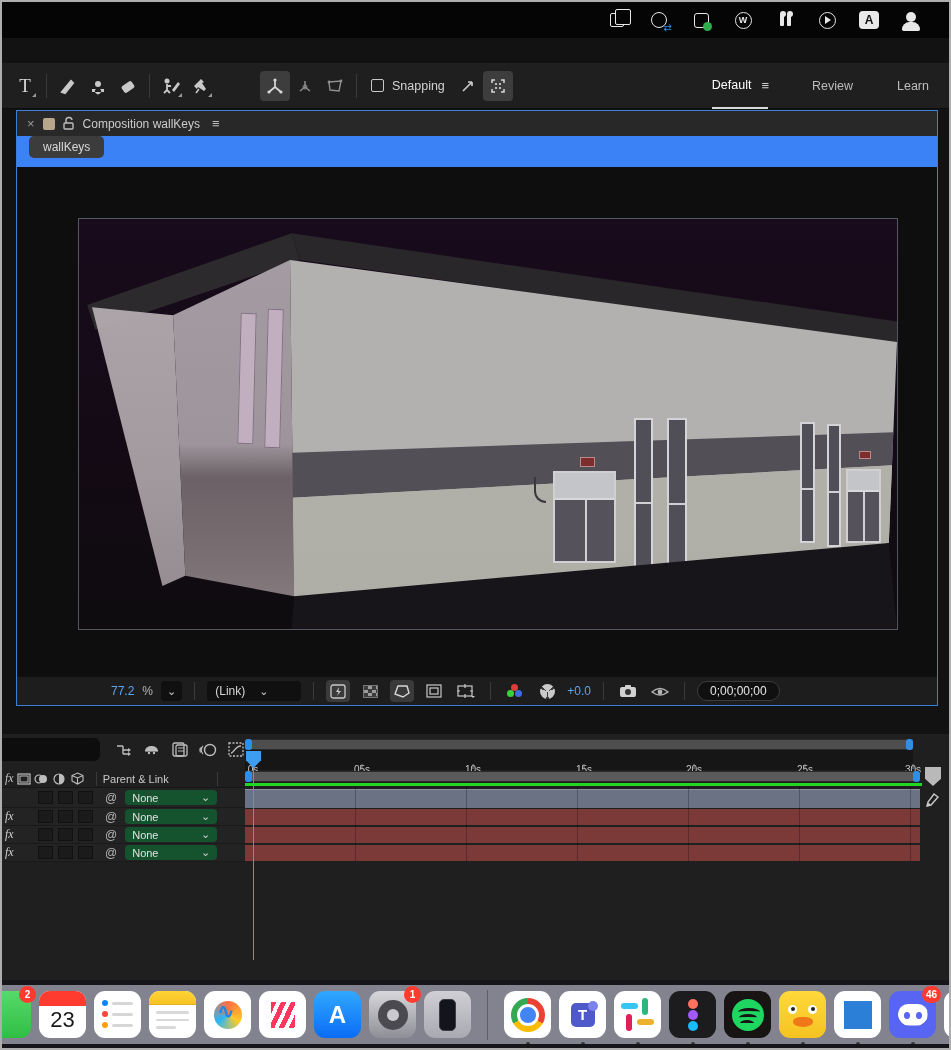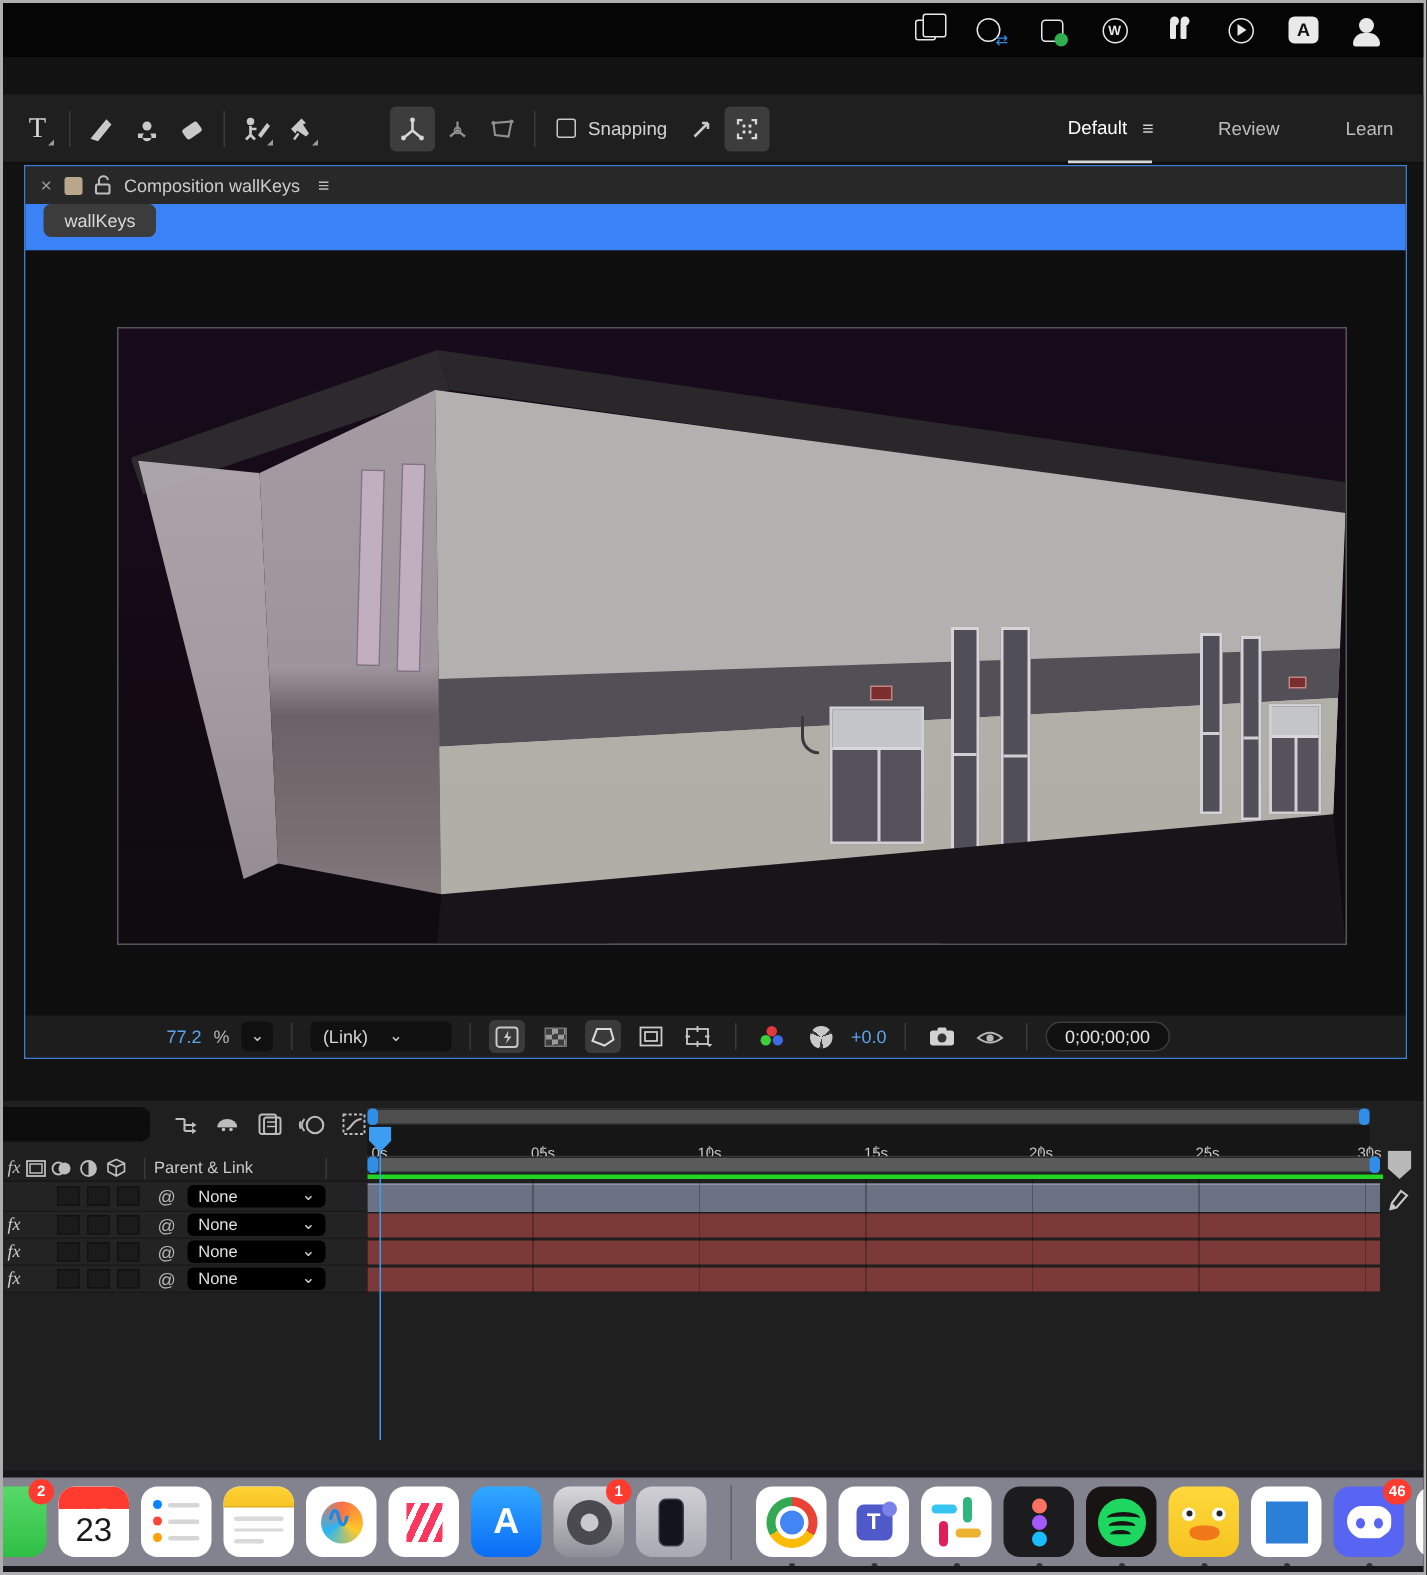--- a/index.html
+++ b/index.html
@@ -121,21 +121,21 @@
   .tl-workarea { position:absolute; left:243px; top:37px; width:675px; height:11px; background:#5a5a5a; border:1px solid #2a2a2a; }
   .tl-workarea .cap { position:absolute; top:-1px; width:7px; height:11px; background:#2f8fe8; border-radius:3px; }
   .tl-workarea .cap.l { left:-1px; } .tl-workarea .cap.r { right:-1px; }
   .green-line { position:absolute; left:243px; top:49px; width:677px; height:3px; background:#23d623; }
   .marker-shield { position:absolute; right:8px; top:33px; width:16px; height:19px; background:#b9b9b9; clip-path:polygon(0 0,100% 0,100% 62%,50% 100%,0 62%); }
   .quill { position:absolute; right:7px; top:58px; width:18px; height:16px; color:#c9c9c9; font-size:13px; }
   .lrow { position:absolute; left:0; width:243px; height:18px; display:flex; align-items:center; background:#232323; border-bottom:1px solid #1a1a1a; }
   .lrow .fxb { width:20px; font-style:italic; font-size:12px; font-family:"Liberation Serif", serif; color:#cfcfcf; padding-left:3px; }
   .swbox { width:15px; height:13px; background:#1b1b1b; border:1px solid #111; margin-left:5px; }
   .pickwhip { margin-left:12px; color:#b5b5b5; font-size:12px; }
-  .none-dd { margin-left:8px; width:92px; height:15px; background:#000000; border-radius:4px; display:flex; align-items:center; justify-content:space-between; padding:0 7px; color:#e2e2e2; font-size:11px; }
+  .none-dd { margin-left:8px; width:92px; height:15px; background:#14532d; border-radius:4px; display:flex; align-items:center; justify-content:space-between; padding:0 7px; color:#e2e2e2; font-size:11px; }
   .track { position:absolute; left:243px; width:675px; }
   .track.slate { background:#6b7284; border-top:1px solid #8d93a3; }
   .track.red { background:#7b3a38; }
   .tracks-grid { position:absolute; left:243px; top:52px; width:675px; height:76px;
     background:repeating-linear-gradient(90deg, transparent 0 110px, rgba(0,0,0,.25) 110px 111px); pointer-events:none; }
   .playhead-line { position:absolute; left:251px; top:22px; width:1px; height:204px; background:#3d9df0; }
   .playhead-head { position:absolute; left:244px; top:17px; width:15px; height:17px; background:#3d9df0; clip-path:polygon(0 0,100% 0,100% 55%,50% 100%,0 55%); }
   .tl-bottom { position:absolute; left:0; bottom:0; width:100%; height:21px; background:#1f1f1f; border-top:1px solid #141414; display:flex; align-items:center; font-size:12px; color:#cfcfcf; }
   .tlb-label { padding-left:2px; }
   .zoomctl { position:absolute; left:246px; display:flex; align-items:center; gap:10px; }

